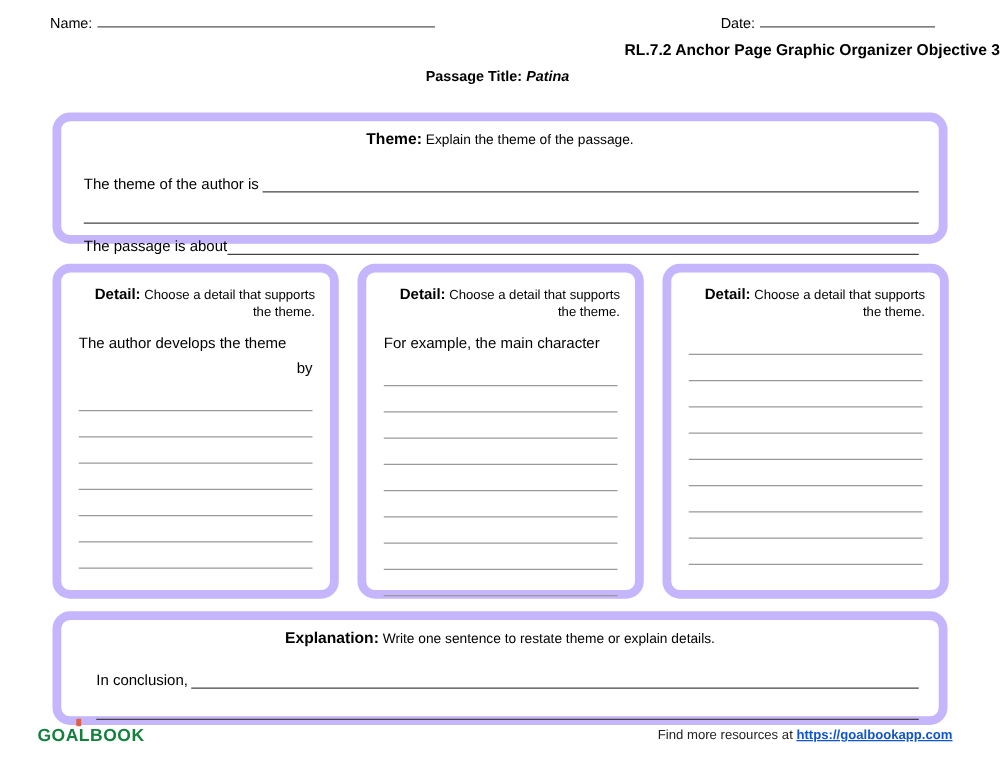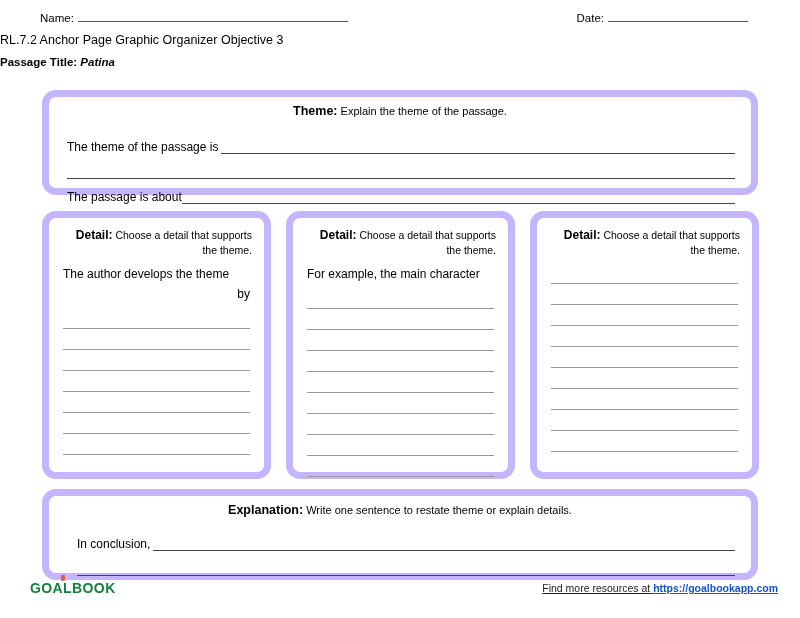--- a/index.html
+++ b/index.html
@@ -47,30 +47,30 @@
   }
   .rule-name { width: 270px; }
   .rule-date { width: 140px; }
 
   
   .doc-title {
     position: absolute;
     top: 33px;
     left: 0;
     width: 800px;
-    text-align: left;
+    text-align: right;
     font-size: 12.5px;
-    font-weight: normal;
+    font-weight: bold;
   }
   .passage-line {
     position: absolute;
     top: 56px;
     left: 0;
     width: 796px;
-    text-align: left;
+    text-align: center;
     font-size: 11.5px;
     font-weight: bold;
   }
   .passage-value {
     font-style: italic;
     font-weight: bold;
   }
 
   
   .box {
@@ -214,26 +214,25 @@
     position: absolute;
     left: 31px;
     top: -5px;
     width: 4px;
     height: 6px;
     background: #e0614a;
     border-radius: 1px;
   }
   .footer-right {
     position: absolute;
-    right: 22px;
+    right: 38px;
     top: 4px;
     font-size: 10.5px;
     color: #222;
     white-space: nowrap;
-    text-decoration: underline;
   }
   .footer-link {
     color: #1155cc;
     text-decoration: underline;
     font-weight: bold;
   }
 </style>
 </head>
 <body>
 
@@ -254,21 +253,21 @@
   <span class="passage-value">Patina</span>
 </div>
 
 <div class="box" id="theme-box">
   <div class="box-heading">
     <span class="strong">Theme:</span>
     <span>Explain the theme of the passage.</span>
   </div>
   <div class="theme-lines">
     <div class="writing-row">
-      <span class="prompt">The theme of the passage is</span>
+      <span class="prompt">The theme of the author is</span>
       <span class="fill"></span>
     </div>
     <div class="blank-row">
       <span class="fill"></span>
     </div>
     <div class="writing-row tight">
       <span class="prompt">The passage is about</span>
       <span class="fill"></span>
     </div>
   </div>

